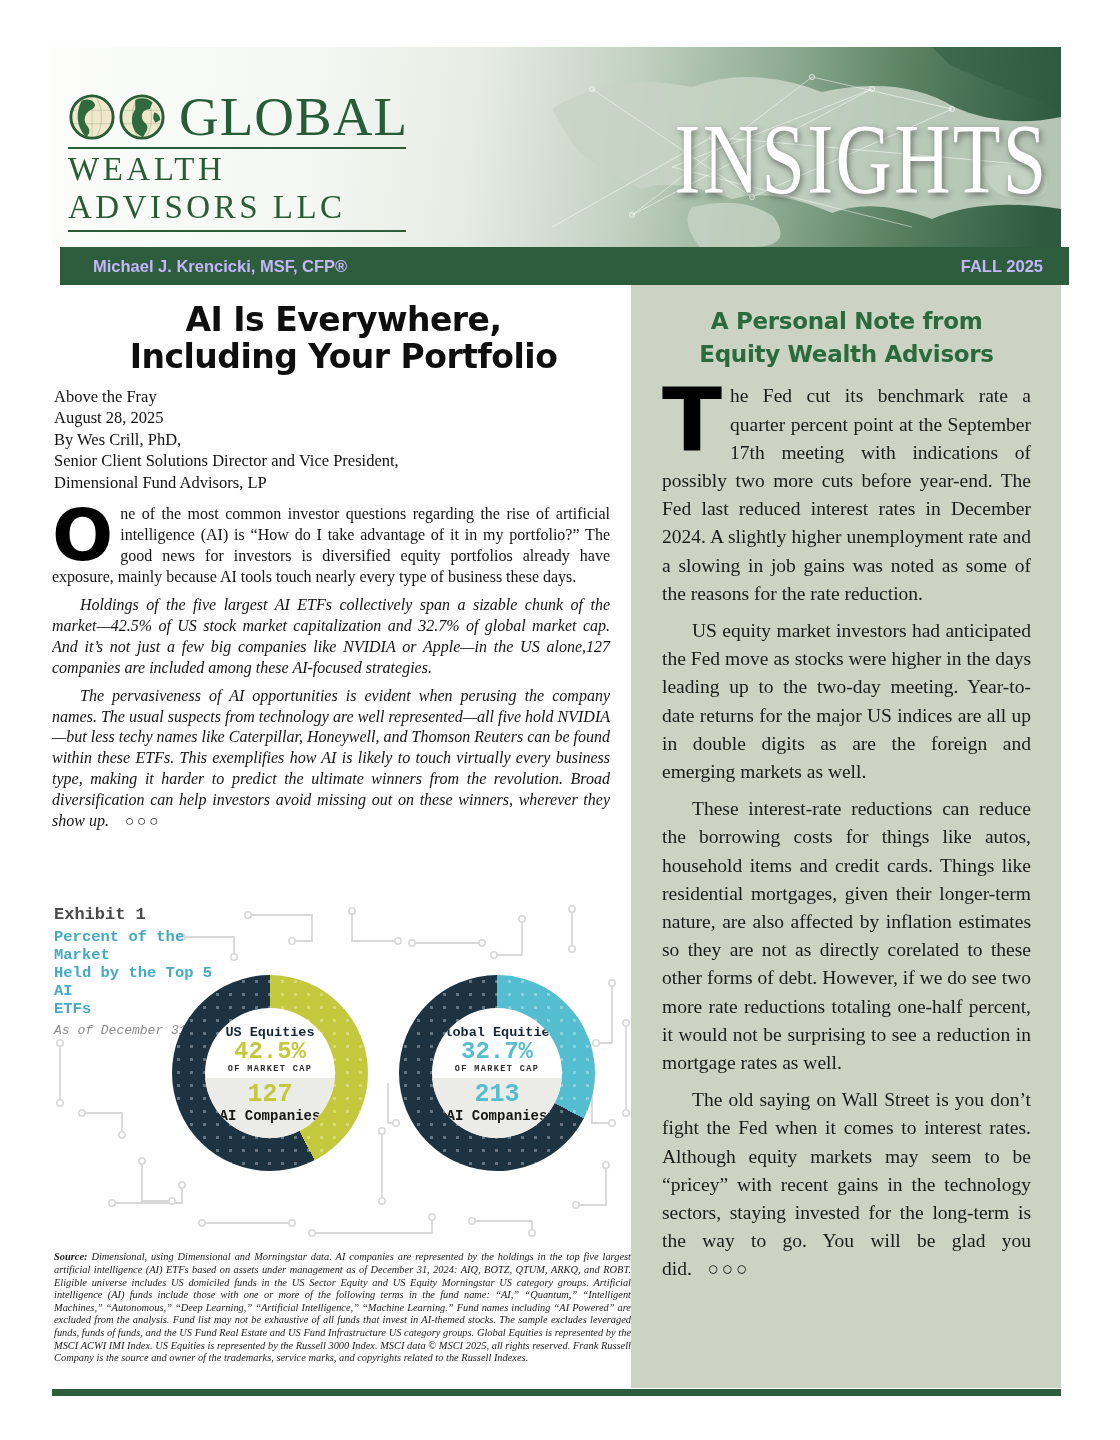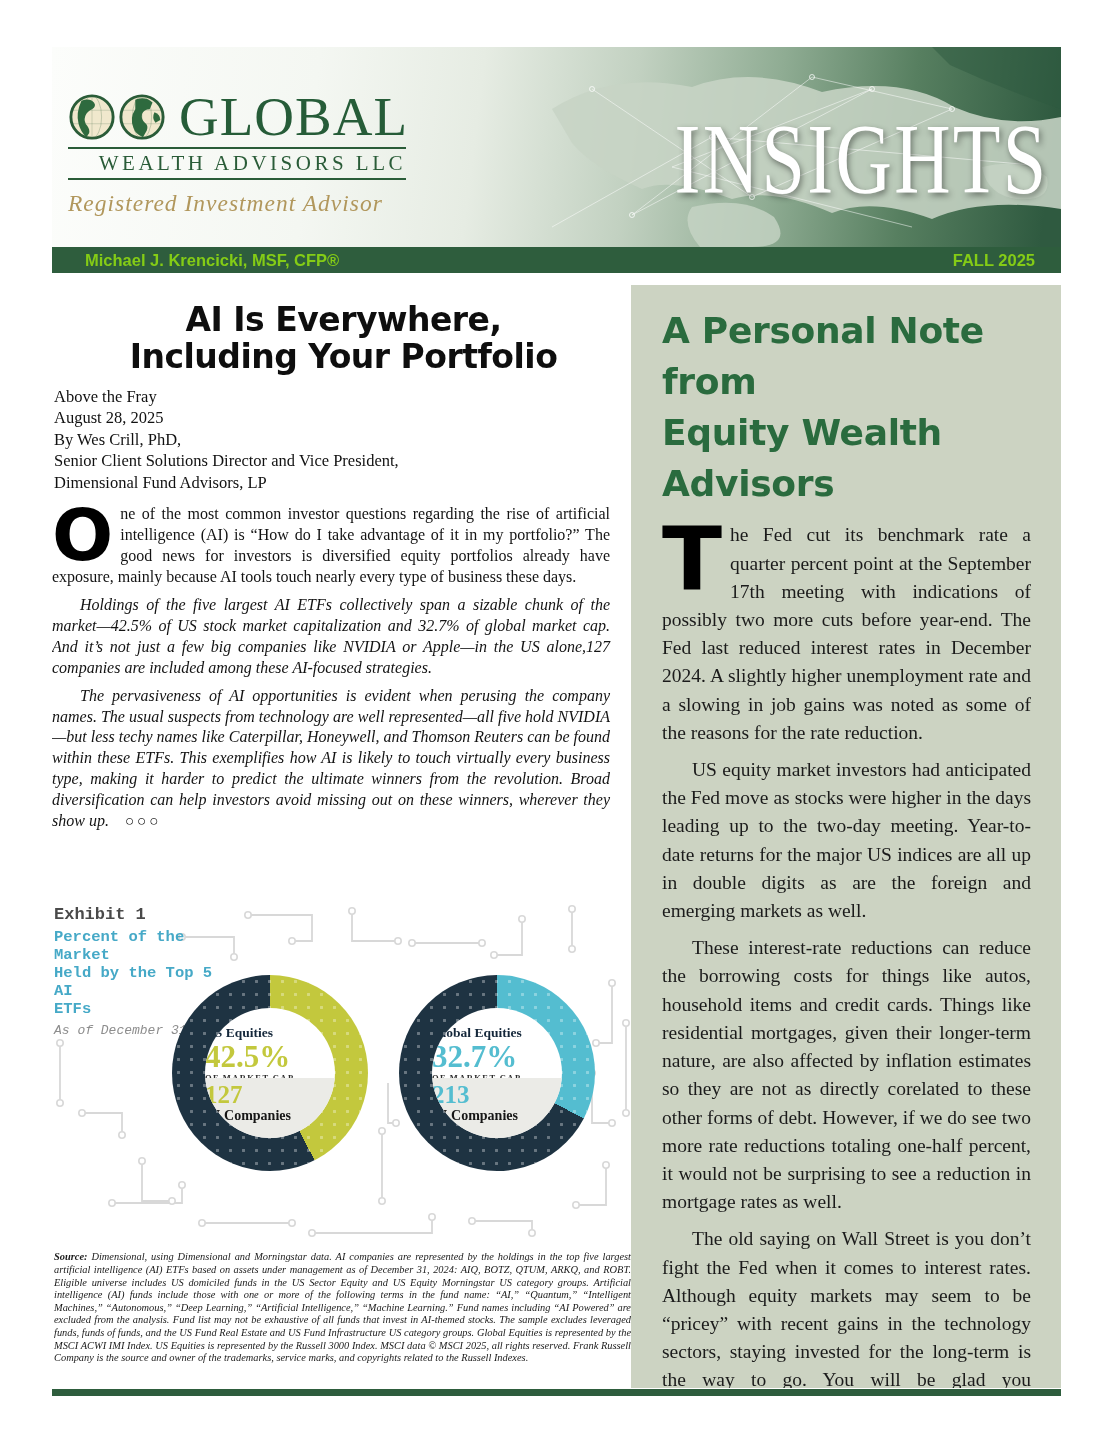--- a/index.html
+++ b/index.html
@@ -8,30 +8,30 @@
 
   
   .masthead{position:absolute;left:52px;top:47px;width:1009px;height:200px;overflow:hidden;
     background:linear-gradient(97deg,#fcfdfb 0%,#f4f7f2 26%,#e6ece3 42%,#c2d1c1 57%,#8fac93 71%,#577f60 84%,#2f5a40 98%);}
   .masthead svg.mapart{position:absolute;inset:0;}
   .logo{position:absolute;left:16px;top:42px;width:338px;}
   .logo-row{display:flex;align-items:center;gap:13px;}
   .globes{display:flex;gap:2px;}
   .logo-name{font-family:"Liberation Serif",serif;font-size:55px;color:#265c38;letter-spacing:1px;line-height:1;}
   .logo-rule{border:0;border-top:2px solid #2a5c38;margin:3px 0 2px 0;width:338px;}
-  .logo-sub{font-family:"Liberation Serif",serif;font-size:21px;color:#2a5c38;letter-spacing:3.5px;text-align:right;line-height:1.15;}
+  .logo-sub{font-family:"Liberation Serif",serif;font-size:33px;color:#2a5c38;letter-spacing:3.5px;text-align:left;line-height:1.15;}
   .logo-tag{font-family:"Liberation Serif",serif;font-style:italic;font-size:23.5px;color:#b1975c;letter-spacing:1px;margin-top:10px;}
   .pub-title{position:absolute;right:12px;top:62px;color:#fff;font-family:"Liberation Serif",serif;
     font-size:100px;line-height:1;letter-spacing:3px;transform:scaleX(.78);transform-origin:right center;
     text-shadow:2px 3px 7px rgba(0,0,0,.45);}
 
   
-  .issue-bar{position:absolute;left:52px;top:247px;width:1009px;height:26px;background:#2e5d3d;
+  .issue-bar{position:absolute;left:60px;top:247px;width:1009px;height:38px;background:#2e5d3d;
     display:flex;align-items:center;justify-content:space-between;box-sizing:border-box;padding:0 26px 0 33px;
-    font-family:"Liberation Sans",sans-serif;font-weight:bold;font-size:16.5px;color:#84cc16;}
+    font-family:"Liberation Sans",sans-serif;font-weight:bold;font-size:16.5px;color:#c4b5fd;}
 
   
   .article-col{position:absolute;left:52px;top:285px;width:583px;height:1103px;overflow:hidden;}
   .article-title{margin:17px 0 10px 0;text-align:center;color:#0e0e0e;
     font-family:"DejaVu Sans",sans-serif;font-weight:800;font-size:33px;line-height:1.12;letter-spacing:-.5px;}
   .byline{font-size:16.5px;line-height:21.5px;color:#111;margin:0 0 11px 2px;}
   .article-col p.body{width:558px;margin:0 0 7px 0;font-size:16px;line-height:20.9px;text-align:justify;color:#131313;}
   .article-col p.indent{text-indent:28px;font-style:italic;}
   .dropcap{float:left;font-family:"DejaVu Sans",sans-serif;font-weight:800;color:#000;
     font-size:72px;line-height:.8;padding:3px 7px 0 0;}
@@ -43,40 +43,40 @@
   .circuit{position:absolute;inset:0;}
   .exhibit-head{position:absolute;left:2px;top:2px;width:185px;font-family:Liberation Mono, monospace;}
   .exhibit-label{font-size:17px;font-weight:bold;color:#4a4a4a;margin-bottom:5px;}
   .exhibit-subtitle{font-size:15.5px;font-weight:bold;color:#46a9c7;line-height:1.16;}
   .exhibit-asof{font-size:13px;font-style:italic;color:#8d8d8d;margin-top:4px;}
   .donut{position:absolute;width:196px;height:196px;}
   .donut .ring{position:absolute;inset:0;border-radius:50%;}
   .donut .ring::after{content:"";position:absolute;inset:0;border-radius:50%;
     background-image:radial-gradient(rgba(255,255,255,.33) 1.4px,transparent 1.6px);background-size:13px 13px;}
   .donut .hole{position:absolute;inset:33px;border-radius:50%;background:#fff;overflow:hidden;
-    font-family:Liberation Serif, serif;}
+    font-family:Liberation Mono, monospace;text-align:center;}
   .hole-top{position:absolute;top:0;left:0;right:0;height:54%;}
   .hole-bottom{position:absolute;bottom:0;left:0;right:0;height:46%;background:#ebebe7;}
   .d-label{font-size:13.5px;font-weight:bold;color:#14273a;margin-top:17px;}
-  .d-pct{font-size:31px;font-weight:bold;line-height:1.02;}
+  .d-pct{font-size:24px;font-weight:bold;line-height:1.02;}
   .d-cap{font-size:8.5px;letter-spacing:1.4px;color:#2b2b2b;font-weight:bold;}
   .d-count{font-size:25px;font-weight:bold;line-height:1.05;margin-top:4px;}
   .d-ccap{font-size:14px;color:#161616;font-weight:bold;}
   #donut-0{left:120px;top:72px;} #donut-1{left:347px;top:72px;}
 
   
   .source{position:absolute;left:2px;top:956px;width:577px;font-style:italic;
     font-size:10.4px;line-height:12.6px;text-align:justify;color:#1a1a1a;}
   .source b{font-style:italic;}
 
   
   .sidebar{position:absolute;left:631px;top:285px;width:430px;height:1103px;background:#ccd3c2;
     box-sizing:border-box;padding:20px 30px 0 31px;overflow:hidden;}
-  .sidebar-title{margin:0 0 12px 0;color:#2a6b3e;
-    font-family:"DejaVu Sans",sans-serif;font-weight:800;font-size:36px;line-height:1.42;letter-spacing:-.3px;}
+  .sidebar-title{margin:0 0 12px 0;text-align:center;color:#2a6b3e;
+    font-family:"DejaVu Sans",sans-serif;font-weight:800;font-size:23px;line-height:1.42;letter-spacing:-.3px;}
   .sidebar p{margin:0 0 9px 0;font-size:19.5px;line-height:28.2px;text-align:justify;color:#1b1b1b;}
   .sidebar p.indent{text-indent:30px;}
 
   .bottom-rule{position:absolute;left:52px;top:1389px;width:1009px;height:7px;background:#2e5d3d;}
 </style>
 </head>
 <body>
 
 <div class="page">
 

